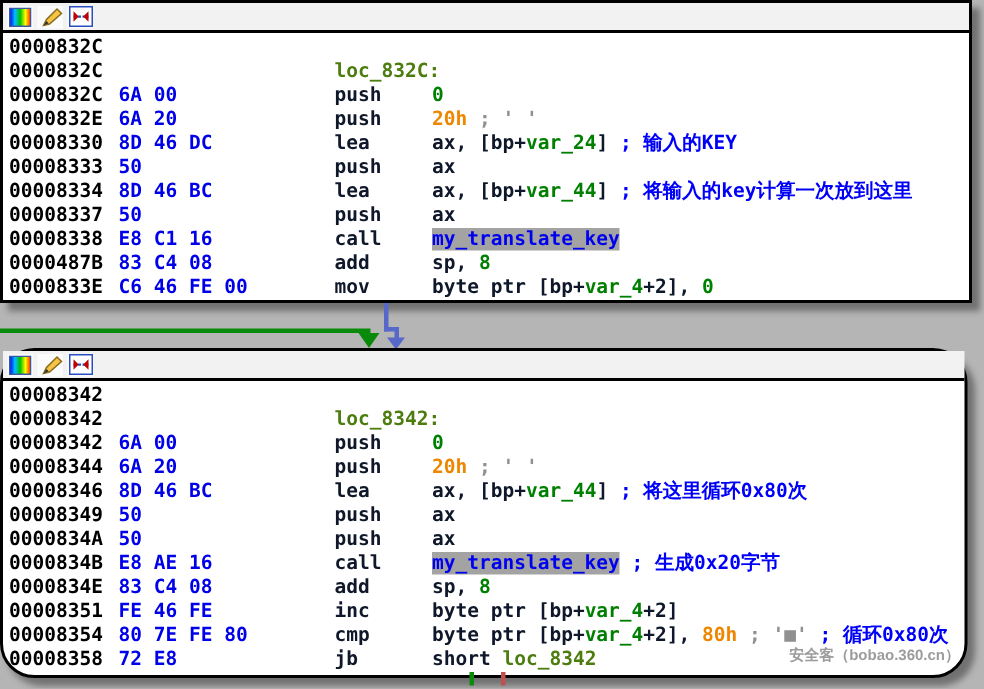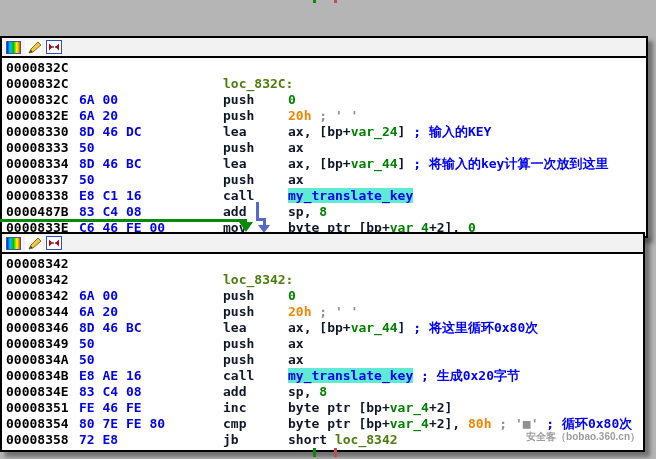--- a/index.html
+++ b/index.html
@@ -24,21 +24,21 @@
   .col-mnem{position:absolute;left:221px;}
   .col-ops{position:absolute;left:286px;white-space:pre;}
   .c-addr{color:#000000;}
   .c-byt{color:#0000e8;}
   .c-code{color:#0f172a;}
   .c-num,.c-var{color:#008000;}
   .c-cnum{color:#ee8700;}
   .c-auto{color:#909090;}
   .c-cmt{color:#0000f8;}
   .c-lbl{color:#4d7c0f;}
-  .c-name{color:#0000f0;background:#5eead4;}
+  .c-name{color:#0000f0;background:#a3a3a3;}
   .edge{position:absolute;}
   .edge-green{background:#0a8a0a;}
   .edge-blue{background:#5868c8;}
   .edge-red{background:#c05050;}
   .arrow-down-green{
     position:absolute;width:0;height:0;
     border-left:7px solid transparent;border-right:7px solid transparent;
     border-top:10px solid #0a8a0a;
   }
   .arrow-down-blue{
@@ -64,21 +64,21 @@
       <stop offset="0.5" stop-color="#00c000"></stop>
       <stop offset="0.75" stop-color="#ffff00"></stop>
       <stop offset="1" stop-color="#ff2000"></stop>
     </linearGradient>
   </defs>
 </svg>
 
 <div class="edge edge-green" style="left:313px;top:0;width:3px;height:3px;"></div>
 <div class="edge edge-red" style="left:334px;top:0;width:3px;height:3px;"></div>
 
-<div class="node" style="left:0;top:0;width:648px;height:202px;margin-top:36px;">
+<div class="node" style="left:0;top:0;width:648px;height:202px;">
   <div class="titlebar">
     <span class="nicon">
       <svg width="15" height="13">
           <rect x="0.5" y="0.5" width="14" height="12" fill="url(#rainbow)" stroke="#3a5aa0"></rect>
         </svg>
     </span>
     <span class="nicon">
       <svg width="16" height="14">
         <path d="M3 13 L5 9 L12 2 L15 5 L7 12 Z" fill="#f6c445" stroke="#8a6d1a" stroke-width="1"></path>
         <path d="M3 13 L5 10 L6.5 11.5 Z" fill="#333"></path>
@@ -109,21 +109,21 @@
 </div>
 
 <div class="edge edge-green" style="left:0;top:219px;width:247px;height:3px;"></div>
 <div class="arrow-down-green" style="left:239px;top:222px;"></div>
 
 <div class="edge edge-blue" style="left:256px;top:202px;width:3px;height:19px;"></div>
 <div class="edge edge-blue" style="left:256px;top:218px;width:10px;height:3px;"></div>
 <div class="edge edge-blue" style="left:263px;top:218px;width:3px;height:8px;"></div>
 <div class="arrow-down-blue" style="left:258px;top:225px;"></div>
 
-<div class="node" style="left:0;top:232px;width:645px;height:220px;">
+<div class="node" style="left:0;top:232px;width:645px;height:220px;border-radius:23px;">
   <div class="titlebar">
     <span class="nicon">
       <svg width="15" height="13">
           <rect x="0.5" y="0.5" width="14" height="12" fill="url(#rainbow)" stroke="#3a5aa0"></rect>
         </svg>
     </span>
     <span class="nicon">
       <svg width="16" height="14">
         <path d="M3 13 L5 9 L12 2 L15 5 L7 12 Z" fill="#f6c445" stroke="#8a6d1a" stroke-width="1"></path>
         <path d="M3 13 L5 10 L6.5 11.5 Z" fill="#333"></path>

